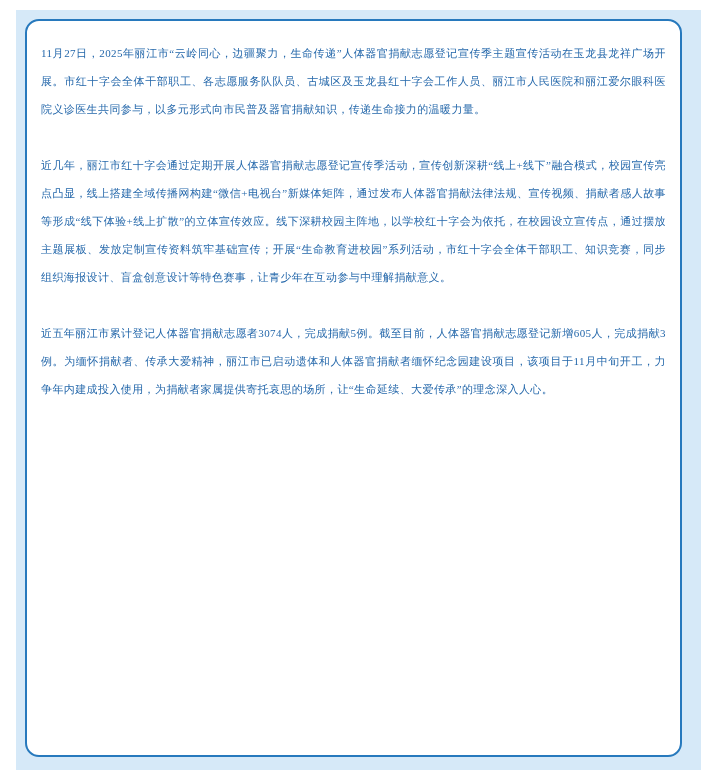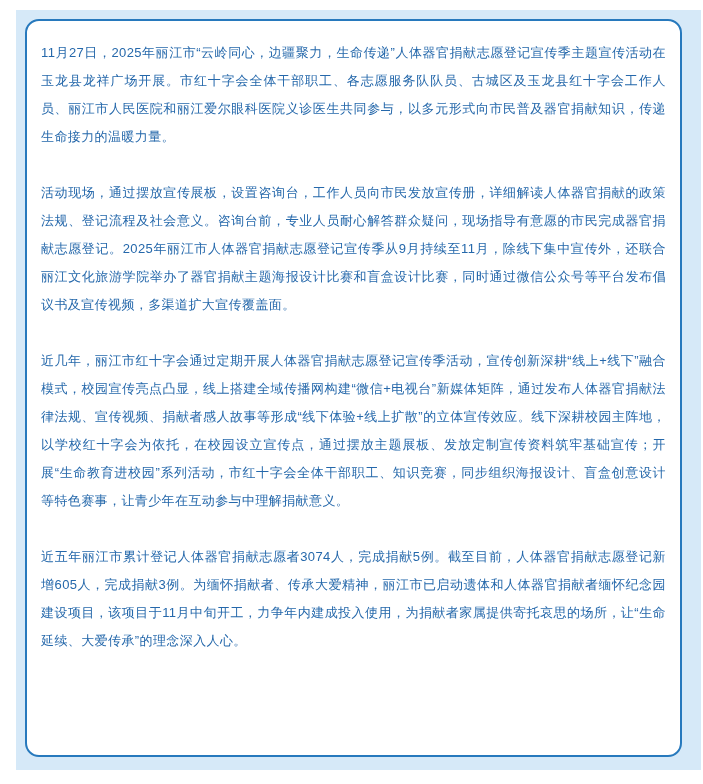--- a/index.html
+++ b/index.html
@@ -30,35 +30,35 @@
     width: 657px;
     height: 738px;
     background: #ffffff;
     border: 2px solid #2779bd;
     border-radius: 14px;
     padding: 18px 14px 16px 14px;
     overflow: hidden;
   }
   .card p {
     margin: 0 0 28px 0;
-    font-size: 13px;
+    font-size: 11px;
     line-height: 28px;
     letter-spacing: 0.4px;
     color: #2568ab;
     text-align: justify;
     text-justify: inter-ideograph;
     word-break: break-all;
+    font-family: Liberation Serif, serif;
   }
   .card p:last-child {
     margin-bottom: 0;
   }
 </style>
 </head>
 <body>
 
 <div class="panel">
   <div class="card">
     <p>11月27日，2025年丽江市“云岭同心，边疆聚力，生命传递”人体器官捐献志愿登记宣传季主题宣传活动在玉龙县龙祥广场开展。市红十字会全体干部职工、各志愿服务队队员、古城区及玉龙县红十字会工作人员、丽江市人民医院和丽江爱尔眼科医院义诊医生共同参与，以多元形式向市民普及器官捐献知识，传递生命接力的温暖力量。</p>
-    <p>活动现场，通过摆放宣传展板，设置咨询台，工作人员向市民发放宣传册，详细解读人体器官捐献的政策法规、登记流程及社会意义。咨询台前，专业人员耐心解答群众疑问，现场指导有意愿的市民完成器官捐献志愿登记。2025年丽江市人体器官捐献志愿登记宣传季从9月持续至11月，除线下集中宣传外，还联合丽江文化旅游学院举办了器官捐献主题海报设计比赛和盲盒设计比赛，同时通过微信公众号等平台发布倡议书及宣传视频，多渠道扩大宣传覆盖面。</p>
     <p>近几年，丽江市红十字会通过定期开展人体器官捐献志愿登记宣传季活动，宣传创新深耕“线上+线下”融合模式，校园宣传亮点凸显，线上搭建全域传播网构建“微信+电视台”新媒体矩阵，通过发布人体器官捐献法律法规、宣传视频、捐献者感人故事等形成“线下体验+线上扩散”的立体宣传效应。线下深耕校园主阵地，以学校红十字会为依托，在校园设立宣传点，通过摆放主题展板、发放定制宣传资料筑牢基础宣传；开展“生命教育进校园”系列活动，市红十字会全体干部职工、知识竞赛，同步组织海报设计、盲盒创意设计等特色赛事，让青少年在互动参与中理解捐献意义。</p>
     <p>近五年丽江市累计登记人体器官捐献志愿者3074人，完成捐献5例。截至目前，人体器官捐献志愿登记新增605人，完成捐献3例。为缅怀捐献者、传承大爱精神，丽江市已启动遗体和人体器官捐献者缅怀纪念园建设项目，该项目于11月中旬开工，力争年内建成投入使用，为捐献者家属提供寄托哀思的场所，让“生命延续、大爱传承”的理念深入人心。</p>
   </div>
 </div>
 
 </body></html>

